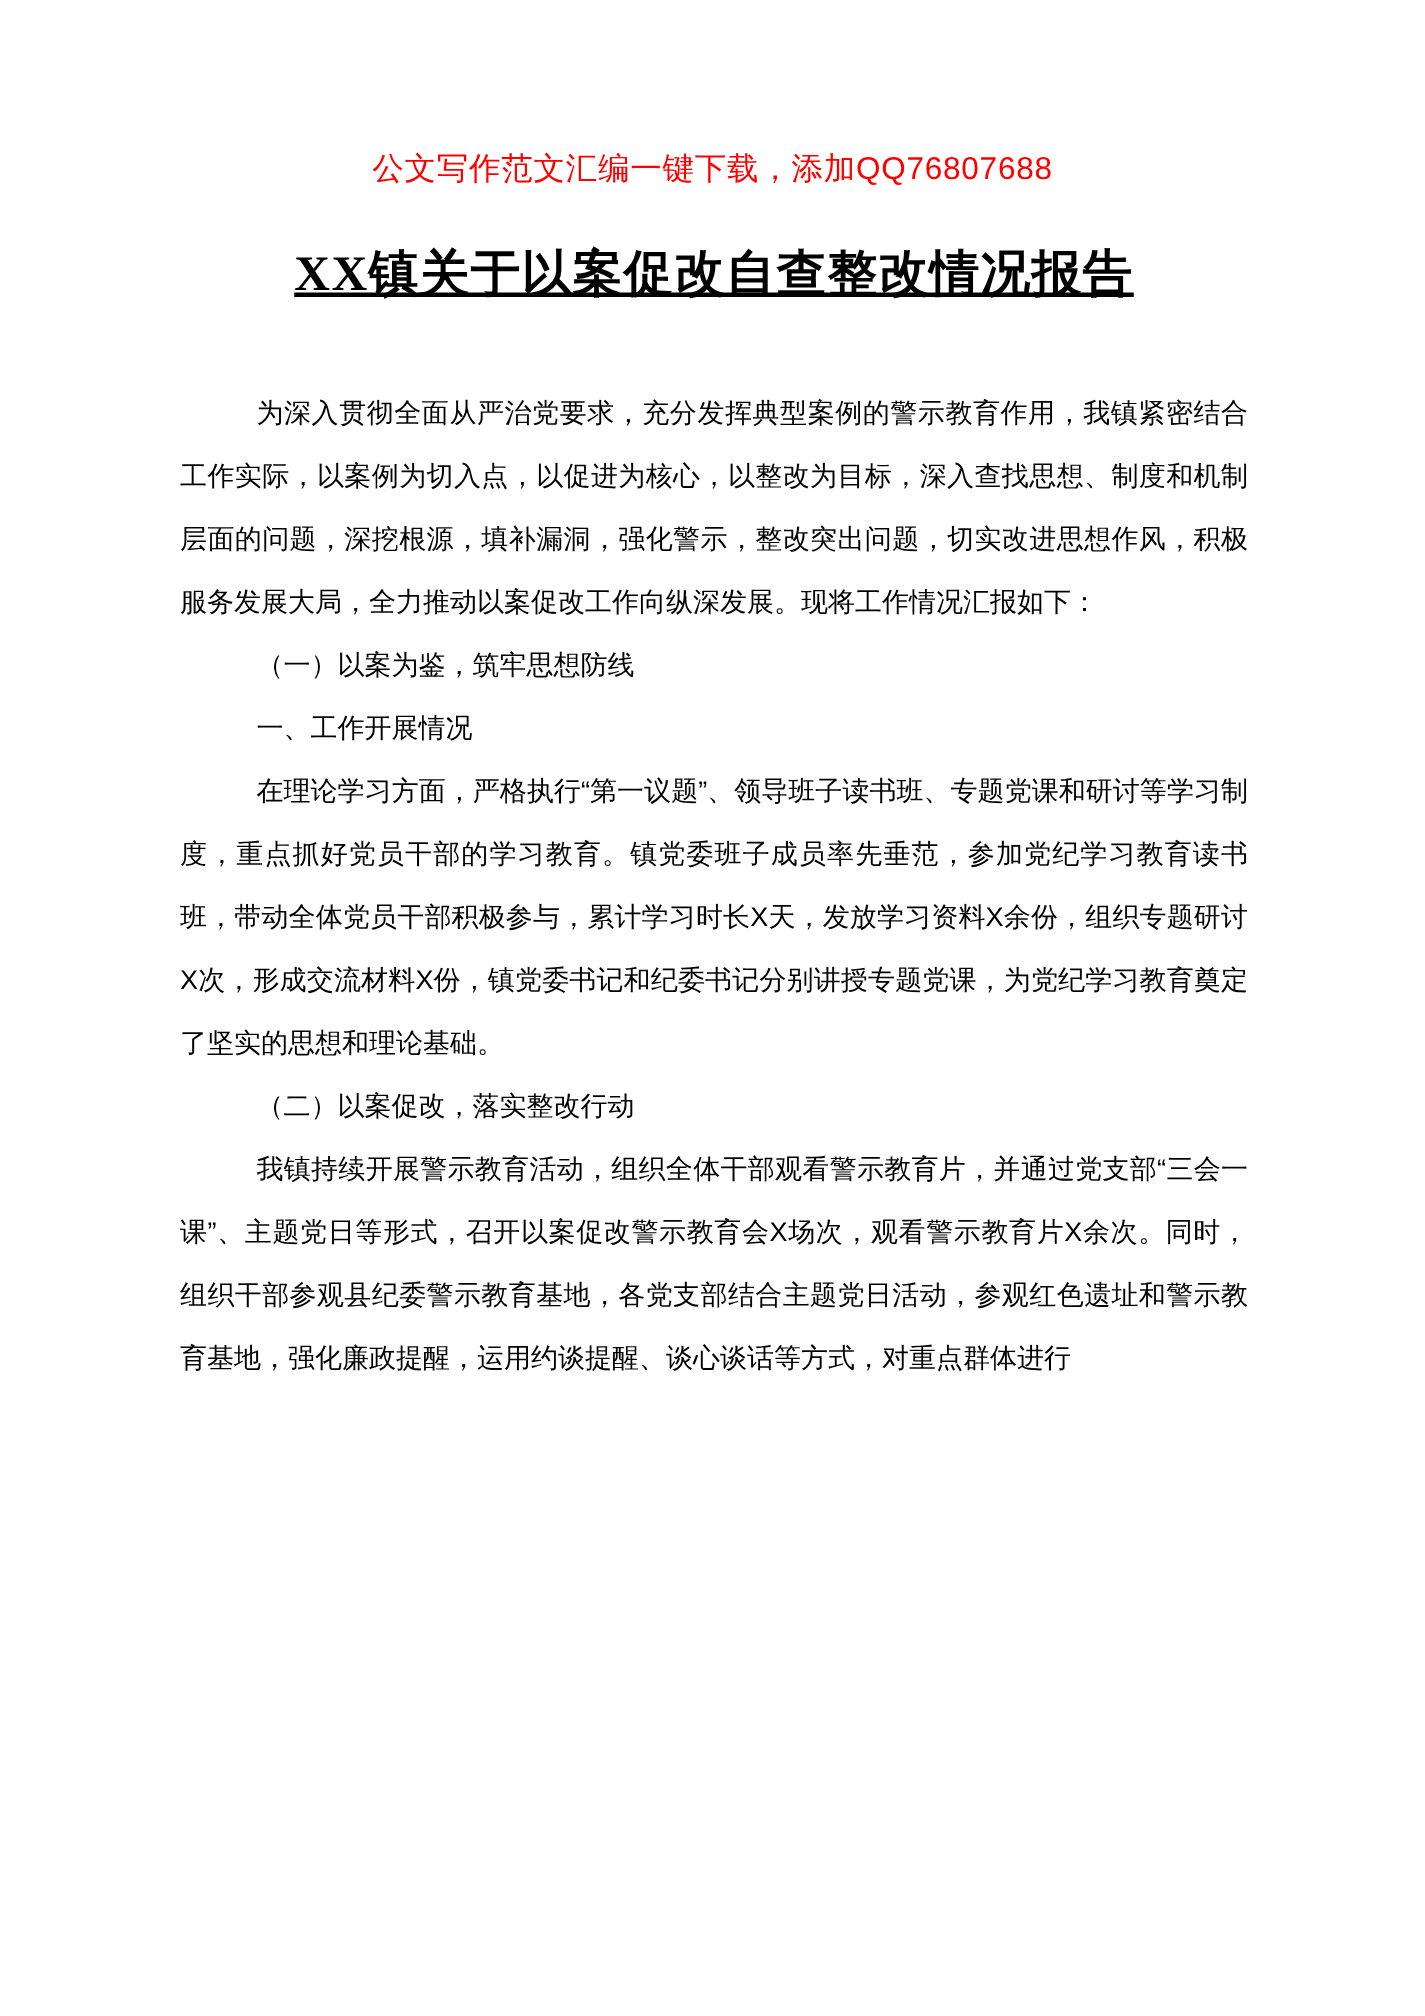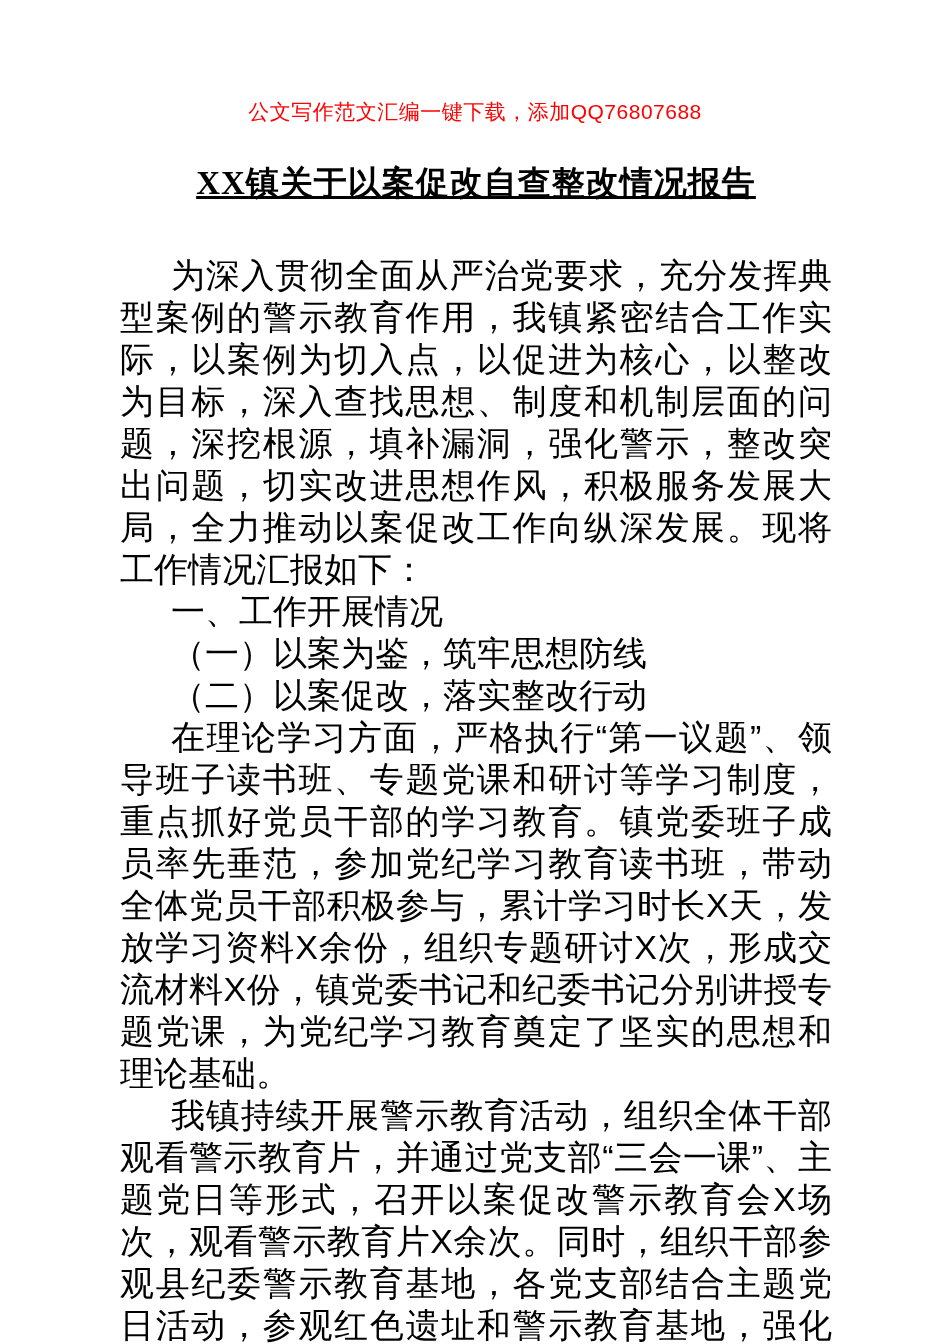--- a/index.html
+++ b/index.html
@@ -41,21 +41,21 @@
     font-size: 33px;
     text-align: center;
     color: #000000;
     line-height: 1.4;
     margin: 0 0 48px 0;
     letter-spacing: 1px;
     text-decoration: underline;
   }
   .para {
     font-family: "Liberation Sans", sans-serif;
-    font-size: 34px;
+    font-size: 18px;
     line-height: 42px;
     color: #000000;
     margin: 0;
     text-align: justify;
     text-justify: inter-ideograph;
     letter-spacing: 0px;
   }
   .para.indent {
     text-indent: 51px;
   }
@@ -64,20 +64,20 @@
 <body>
 
 <div class="page">
 
   <div class="watermark">公文写作范文汇编一键下载，添加QQ76807688</div>
 
   <div class="doc-body">
     <h1 class="doc-title">XX镇关于以案促改自查整改情况报告</h1>
 
     <p class="para indent">为深入贯彻全面从严治党要求，充分发挥典型案例的警示教育作用，我镇紧密结合工作实际，以案例为切入点，以促进为核心，以整改为目标，深入查找思想、制度和机制层面的问题，深挖根源，填补漏洞，强化警示，整改突出问题，切实改进思想作风，积极服务发展大局，全力推动以案促改工作向纵深发展。现将工作情况汇报如下：</p>
+    <p class="para indent">（一）以案为鉴，筑牢思想防线</p>
     <p class="para indent">一、工作开展情况</p>
-    <p class="para indent">（一）以案为鉴，筑牢思想防线</p>
+    <p class="para indent">在理论学习方面，严格执行“第一议题”、领导班子读书班、专题党课和研讨等学习制度，重点抓好党员干部的学习教育。镇党委班子成员率先垂范，参加党纪学习教育读书班，带动全体党员干部积极参与，累计学习时长X天，发放学习资料X余份，组织专题研讨X次，形成交流材料X份，镇党委书记和纪委书记分别讲授专题党课，为党纪学习教育奠定了坚实的思想和理论基础。</p>
     <p class="para indent">（二）以案促改，落实整改行动</p>
-    <p class="para indent">在理论学习方面，严格执行“第一议题”、领导班子读书班、专题党课和研讨等学习制度，重点抓好党员干部的学习教育。镇党委班子成员率先垂范，参加党纪学习教育读书班，带动全体党员干部积极参与，累计学习时长X天，发放学习资料X余份，组织专题研讨X次，形成交流材料X份，镇党委书记和纪委书记分别讲授专题党课，为党纪学习教育奠定了坚实的思想和理论基础。</p>
     <p class="para indent">我镇持续开展警示教育活动，组织全体干部观看警示教育片，并通过党支部“三会一课”、主题党日等形式，召开以案促改警示教育会X场次，观看警示教育片X余次。同时，组织干部参观县纪委警示教育基地，各党支部结合主题党日活动，参观红色遗址和警示教育基地，强化廉政提醒，运用约谈提醒、谈心谈话等方式，对重点群体进行</p>
   </div>
 
 </div>
 
 </body></html>

